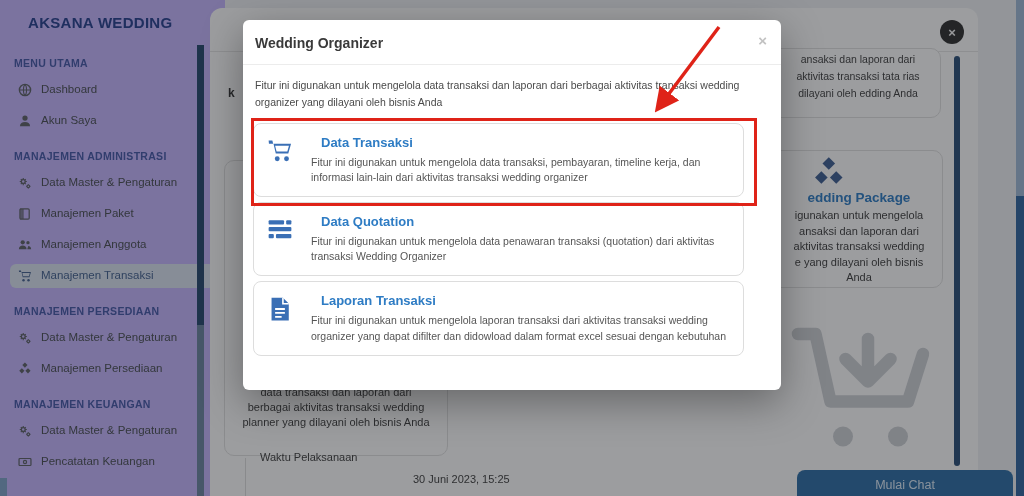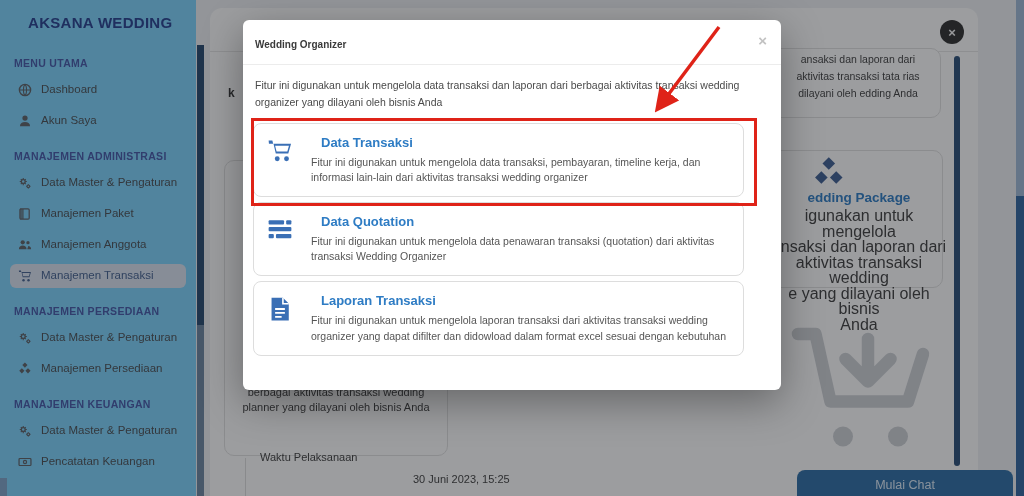--- a/index.html
+++ b/index.html
@@ -1,21 +1,21 @@
 <!DOCTYPE html>
 <html><head>
 <meta charset="utf-8">
 <style>
   * { margin:0; padding:0; box-sizing:border-box; }
   body { background:#444; font-family:"Liberation Sans", sans-serif; }
   .page { position:relative; width:1024px; height:496px; background:#eef0f3; overflow:hidden;
           font-family:"Liberation Sans", sans-serif; }
 
   
-  .sidebar { position:absolute; left:0; top:0; width:196px; height:496px; background:#7dd3fc; z-index:1; }
+  .sidebar { position:absolute; left:0; top:0; width:225px; height:496px; background:#c4b5fd; z-index:1; }
   .brand { padding:14px 0 0 28px; font-size:15px; font-weight:bold; color:#27408f; letter-spacing:.3px; }
   .sb-section { padding:0 10px; }
   .sb-header { margin:17px 4px 9px 4px; font-size:10.5px; font-weight:bold; color:#4558a8; letter-spacing:.3px; }
   .sb-header.first { margin-top:26px; }
   .sb-item { display:flex; align-items:flex-start; gap:9px; padding:5px 8px; margin-bottom:7px;
              font-size:11.5px; color:#4a4f54; border-radius:6px; cursor:pointer; }
   .sb-item .ic { width:14px; height:14px; color:#5d6167; flex:0 0 14px; display:flex; align-items:center; }
   .sb-item.active { background:#d9e2f0; color:#44618f; }
   .sb-item.active .ic { color:#44618f; }
   .ic svg { width:14px; height:14px; display:block; }
@@ -43,21 +43,21 @@
   .table-vline { left:245px; top:458px; width:1px; height:38px; background:#dcdcdc; }
   .frag-k { left:228px; top:86px; font-size:12px; font-weight:bold; color:#333; z-index:1; position:absolute; }
 
   
   .overlay { position:absolute; inset:0; background:rgba(21,23,28,0.42); z-index:5; }
 
   
   .modal { position:absolute; left:243px; top:20px; width:538px; height:370px; background:#ffffff;
            border-radius:6px; box-shadow:0 12px 40px rgba(0,0,0,.35); z-index:10; }
   .modal-head { position:relative; padding:14px 16px 12px 12px; border-bottom:1px solid #ececec; }
-  .modal-title { font-size:10px; font-weight:600; color:#3a3a3a; }
+  .modal-title { font-size:14px; font-weight:600; color:#3a3a3a; }
   .modal-x { position:absolute; right:14px; top:13px; color:#c2c2c2; font-size:15px; font-weight:bold;
              cursor:pointer; line-height:1; }
   .modal-body { padding:12px 10px 12px 10px; }
   .modal-desc { width:500px; font-size:10.5px; line-height:1.6; color:#4a4a4a; margin:0 0 12px 2px; }
   .opt-card { width:491px; border:1px solid #dddddd; border-radius:8px; padding:11px 12px 11px 12px;
               display:flex; gap:13px; margin-bottom:5px; cursor:pointer; background:#fff; }
   .opt-ic { width:32px; flex:0 0 32px; color:#3a6fb5; padding-top:3px; }
   .opt-ic svg { width:28px; height:26px; }
   .opt-title { font-size:13px; font-weight:bold; color:#2e7cc4; margin-bottom:5px;padding-left:10px; }
   .opt-desc { font-size:10.5px; color:#555555; line-height:1.45; width:430px; }
@@ -214,30 +214,31 @@
 
   <div class="bg-el bg-card" style="left:660px; top:150px; width:283px; height:138px;"></div>
   <div class="bg-el cubes-ic" style="left:812px; top:156px;">
     <svg viewBox="0 0 16 16" width="34" height="34" fill="currentColor">
         <rect x="5.8" y="1.4" width="4.2" height="4.2" transform="rotate(45 7.9 3.5)"></rect>
         <rect x="2.3" y="8" width="4.2" height="4.2" transform="rotate(45 4.4 10.1)"></rect>
         <rect x="9.3" y="8" width="4.2" height="4.2" transform="rotate(45 11.4 10.1)"></rect>
       </svg>
   </div>
   <div class="bg-el bg-title" style="left:770px; top:190px; width:178px;">edding Package</div>
-  <div class="bg-el bg-text" style="left:770px; top:208px; width:178px; line-height:15.5px; font-size:16px;">
+  <div class="bg-el bg-text" style="left:770px; top:208px; width:178px; line-height:15.5px; font-size:11px;">
     <div>igunakan untuk mengelola</div>
     <div>ansaksi dan laporan dari</div>
     <div>aktivitas transaksi wedding</div>
     <div>e yang dilayani oleh bisnis</div>
     <div>Anda</div>
   </div>
 
   <div class="bg-el bg-card" style="left:224px; top:160px; width:224px; height:296px;"></div>
   <div class="bg-el bg-text" style="left:228px; top:385px; width:216px; font-size:11px; line-height:15px;">
+    <div>data transaksi dan laporan dari</div>
     <div>berbagai aktivitas transaksi wedding</div>
     <div>planner yang dilayani oleh bisnis Anda</div>
   </div>
 
   <div class="bg-el table-vline"></div>
   <span class="table-label" style="left:260px; top:451px;">Waktu Pelaksanaan</span>
   <span class="table-value" style="left:413px; top:473px;">30 Juni 2023, 15:25</span>
 
   <div class="bg-el" style="left:788px; top:316px; color:#cdd0d5;">
     <svg viewBox="0 0 64 56" width="160" height="146" fill="none" stroke="currentColor" stroke-width="5" stroke-linecap="round" stroke-linejoin="round">

